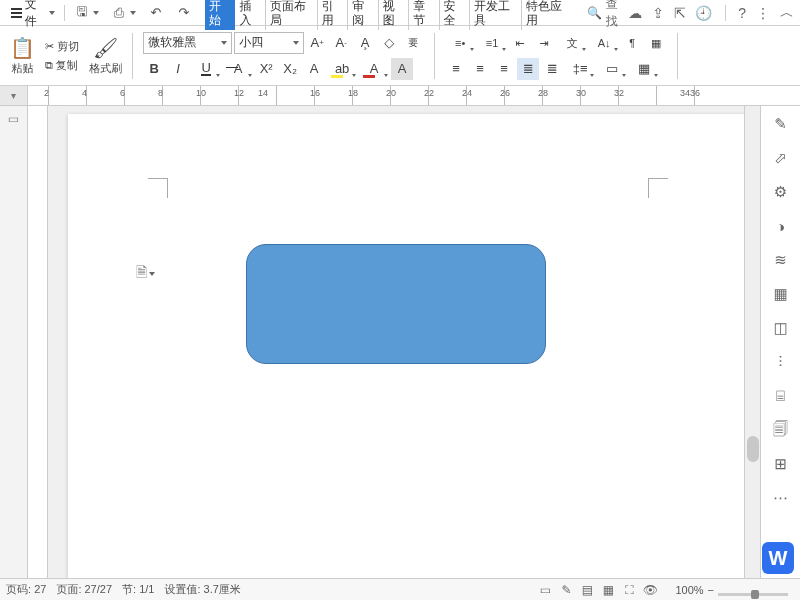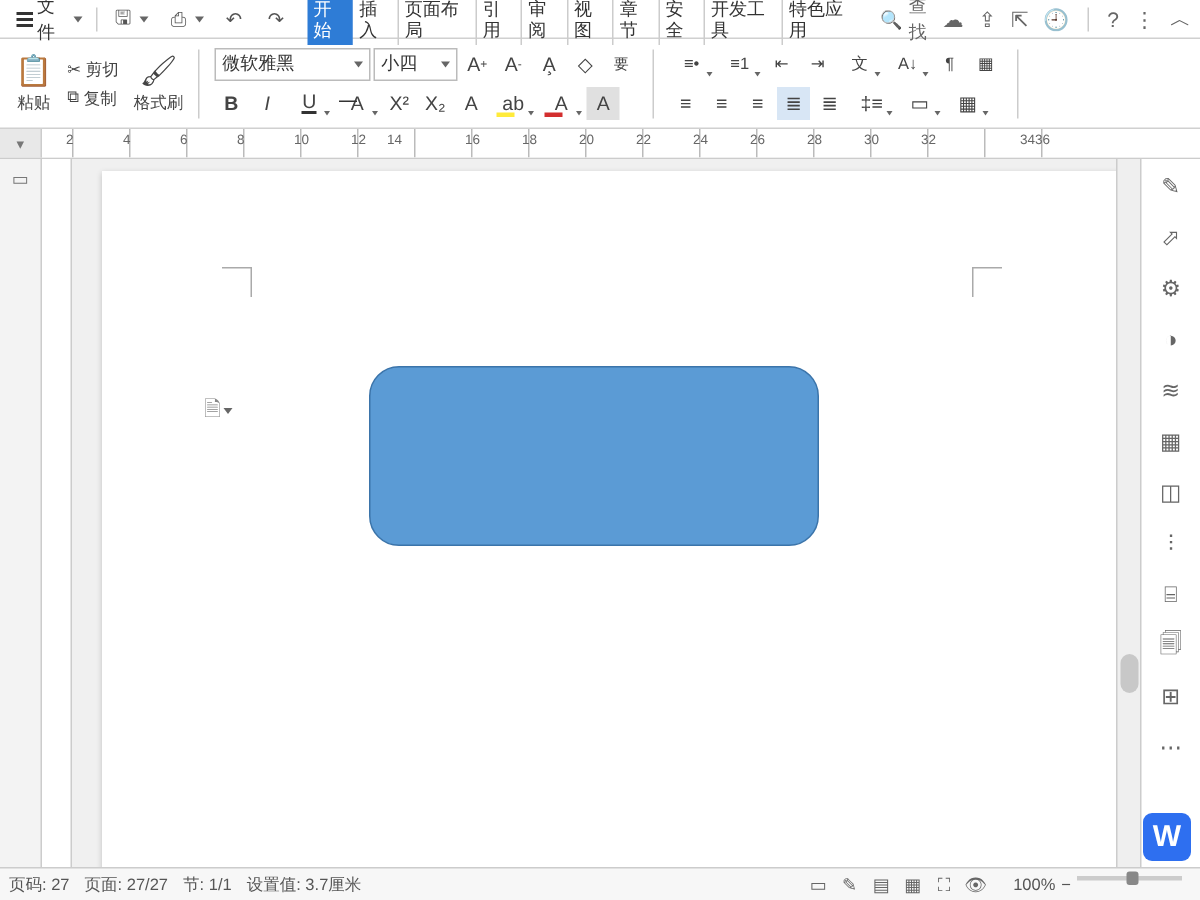--- a/index.html
+++ b/index.html
@@ -16,22 +16,22 @@
 .tab:last-child{border-right:none}
 .search-area{display:flex;align-items:center;gap:4px;margin-left:12px;color:#666;cursor:pointer}
 .right-icons{margin-left:auto;display:flex;align-items:center;gap:10px;color:#666}
 .right-icons span{cursor:pointer;font-size:14px}
 .ribbon{height:60px;display:flex;align-items:center;padding:2px 6px;gap:4px;border-bottom:1px solid #d0d0d0;background:#fff;overflow:hidden}
 .rgroup{display:flex;flex-direction:column;align-items:center;justify-content:center;padding:0 4px;height:100%}
 .rgroup-h{display:flex;align-items:center;gap:4px;height:100%}
 .big-btn{display:flex;flex-direction:column;align-items:center;justify-content:center;gap:1px;padding:2px 4px;cursor:pointer;font-size:11px;color:#444;height:52px}
 .small-row{display:flex;align-items:center;gap:3px;font-size:11px;color:#444;padding:1px 2px;cursor:pointer}
 .sel{height:22px;border:1px solid #bbb;background:#fff;display:flex;align-items:center;justify-content:space-between;padding:0 4px;font-size:12px;cursor:pointer}
-.font-sel{width:104px}
-.size-sel{width:56px}
+.font-sel{width:89px}
+.size-sel{width:70px}
 .tb-row{display:flex;align-items:center;gap:2px}
 .tb-btn{width:22px;height:22px;display:flex;align-items:center;justify-content:center;cursor:pointer;font-size:13px;color:#444;position:relative}
 .tb-btn.wider{width:30px}
 .tb-btn .mini-caret{position:absolute;right:1px;bottom:3px;width:0;height:0;border-left:2px solid transparent;border-right:2px solid transparent;border-top:3px solid #666}
 .underline-a{border-bottom:2px solid #333;line-height:12px}
 .color-bar{position:absolute;bottom:2px;left:4px;width:12px;height:3px}
 .style-box{min-width:50px;height:50px;border:1px solid #ccc;display:flex;flex-direction:column;align-items:center;justify-content:center;font-size:10px;color:#555;margin-left:4px}
 .ruler-area{height:20px;display:flex;background:#f3f3f3;border-bottom:1px solid #ccc}
 .ruler-corner{width:28px;height:100%;background:#e8e8e8;border-right:1px solid #ccc;display:flex;align-items:center;justify-content:center;font-size:10px;color:#777}
 .hruler{flex:1;position:relative;background:#fff;overflow:hidden}
@@ -49,21 +49,21 @@
 .shape-rect{position:absolute;left:178px;top:130px;width:300px;height:120px;background:#5b9bd5;border:1px solid #3b74aa;border-radius:20px}
 .float-tool{position:absolute;left:68px;top:148px;display:flex;align-items:center;gap:2px;color:#888;font-size:14px}
 .scroll-v{position:absolute;right:0;top:0;width:16px;height:100%;background:#efefef;border-left:1px solid #ccc}
 .scroll-thumb-v{position:absolute;top:330px;left:2px;width:12px;height:26px;background:#c8c8c8;border-radius:6px}
 .right-panel{width:40px;background:#fff;border-left:1px solid #ccc;display:flex;flex-direction:column;align-items:center;padding:8px 0;gap:14px}
 .right-panel span{width:20px;height:20px;display:flex;align-items:center;justify-content:center;color:#666;cursor:pointer;font-size:15px}
 .statusbar{position:absolute;bottom:0;left:0;right:0;height:22px;background:#f7f7f7;border-top:1px solid #ccc;display:flex;align-items:center;font-size:11px;color:#555;padding:0 6px;gap:10px}
 .statusbar .seg{white-space:nowrap}
 .view-btns{display:flex;align-items:center;gap:3px;margin-left:auto}
 .view-btns span{width:18px;height:16px;display:flex;align-items:center;justify-content:center;cursor:pointer;color:#666;border:1px solid transparent;font-size:12px}
-.zoom{display:flex;align-items:flex-start;gap:4px;margin:0 6px}
+.zoom{display:flex;align-items:flex-end;gap:4px;margin:0 6px}
 .zoom-track{width:70px;height:3px;background:#ccc;position:relative}
 .zoom-thumb{position:absolute;left:33px;top:-3px;width:8px;height:9px;background:#888;border-radius:2px}
 .wm{position:absolute;right:6px;bottom:26px;display:flex;align-items:center;gap:6px;font-size:20px;font-weight:bold;color:#333;z-index:99}
 .wm-logo{width:32px;height:32px;background:#2e6ff0;color:#fff;display:flex;align-items:center;justify-content:center;border-radius:6px;font-size:20px;font-weight:bold}
 .para-btn{font-size:11px;line-height:10px}
 </style>
 </head>
 <body>
 
 <div class="menubar">

